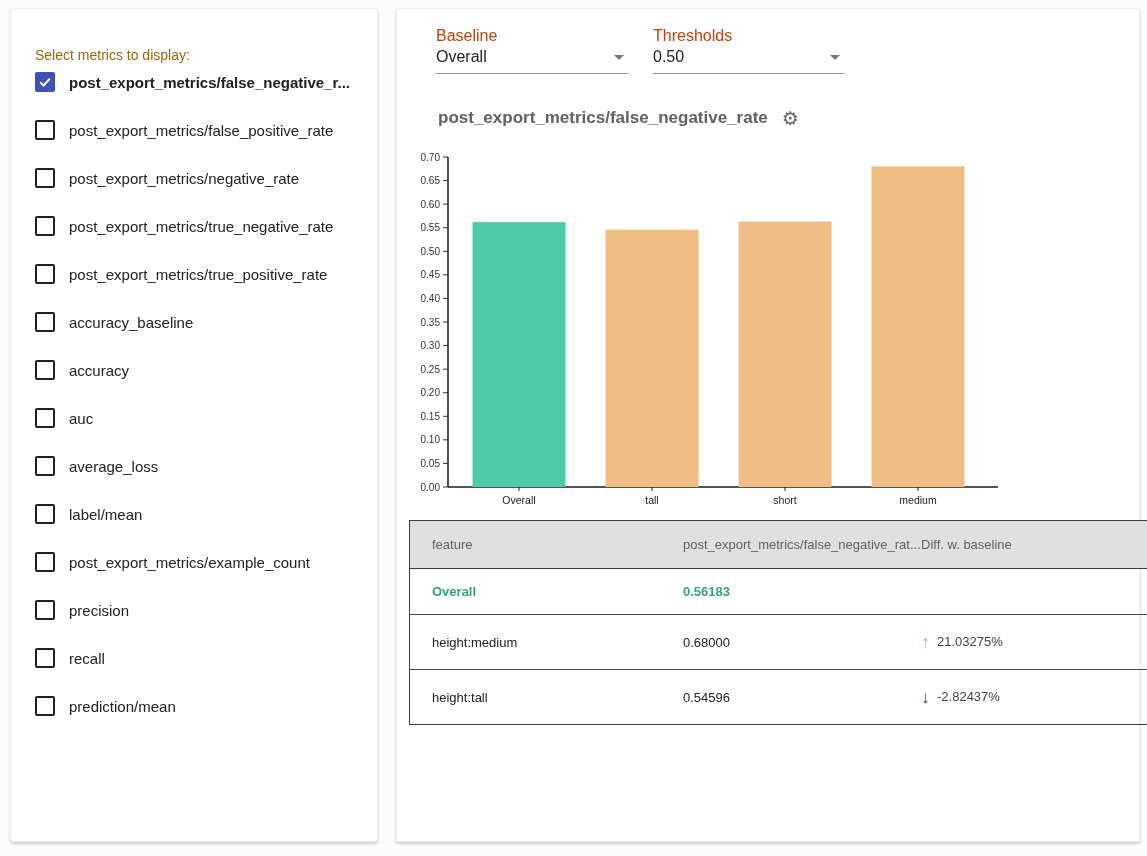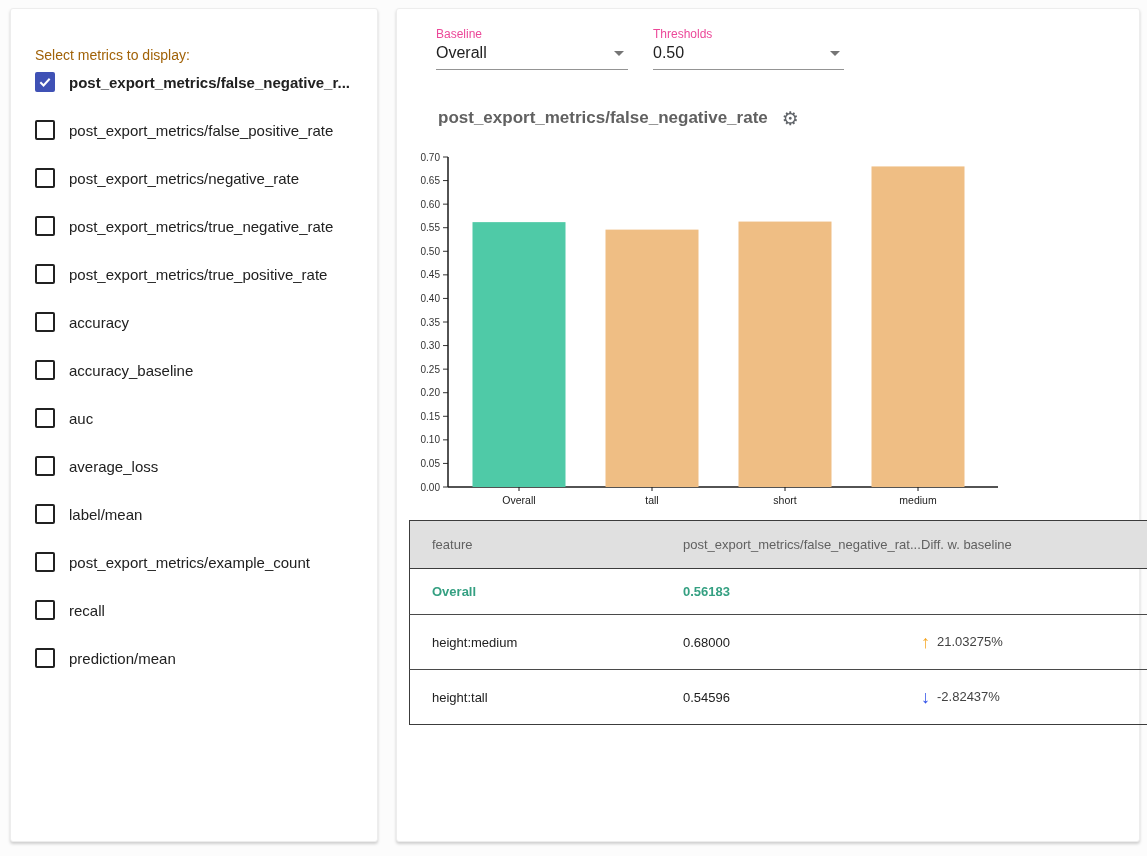--- a/index.html
+++ b/index.html
@@ -28,21 +28,21 @@
   .metric-item.checked .cb{background:#3f51b5;border-color:#3f51b5;}
   .cb .check{width:14px;height:14px;display:none;}
   .metric-item.checked .cb .check{display:block;}
   .metric-label{font-size:15px;color:#212121;white-space:nowrap;}
   .metric-item.checked .metric-label{font-weight:bold;}
   
   #results-panel{left:396px;top:8px;width:744px;height:834px;}
   .select-field{position:absolute;top:18px;cursor:pointer;}
   #baseline-select{left:39px;width:192px;}
   #thresholds-select{left:256px;width:191px;}
-  .select-label{font-size:12px;color:#ec4899;margin-bottom:3px;}
+  .select-label{font-size:16px;color:#c2410c;margin-bottom:3px;}
   .select-value-row{
     display:flex;align-items:center;justify-content:space-between;
     border-bottom:1px solid #949494;padding-bottom:7px;
   }
   .select-value{font-size:16px;color:#212121;}
   .dd-arrow{
     width:0;height:0;border-left:5px solid transparent;border-right:5px solid transparent;
     border-top:5px solid #757575;margin-right:4px;
   }
   .chart-header{position:absolute;left:41px;top:99px;display:flex;align-items:center;gap:14px;}
@@ -108,51 +108,57 @@
       <div class="metric-item">
     <span class="cb">
       
     </span>
     <span class="metric-label">post_export_metrics/true_positive_rate</span>
   </div>
       <div class="metric-item">
     <span class="cb">
       
     </span>
+    <span class="metric-label">accuracy_baseline</span>
+  </div>
+      <div class="metric-item">
+    <span class="cb">
+      
+    </span>
     <span class="metric-label">accuracy</span>
   </div>
       <div class="metric-item">
     <span class="cb">
       
     </span>
-    <span class="metric-label">accuracy_baseline</span>
-  </div>
-      <div class="metric-item">
-    <span class="cb">
-      
-    </span>
     <span class="metric-label">auc</span>
   </div>
       <div class="metric-item">
     <span class="cb">
       
     </span>
     <span class="metric-label">average_loss</span>
   </div>
       <div class="metric-item">
     <span class="cb">
       
     </span>
     <span class="metric-label">label/mean</span>
   </div>
       <div class="metric-item">
     <span class="cb">
       
     </span>
     <span class="metric-label">post_export_metrics/example_count</span>
+  </div>
+      <div class="metric-item">
+    <span class="cb">
+      
+    </span>
+    <span class="metric-label">precision</span>
   </div>
       <div class="metric-item">
     <span class="cb">
       
     </span>
     <span class="metric-label">recall</span>
   </div>
       <div class="metric-item">
     <span class="cb">
       

